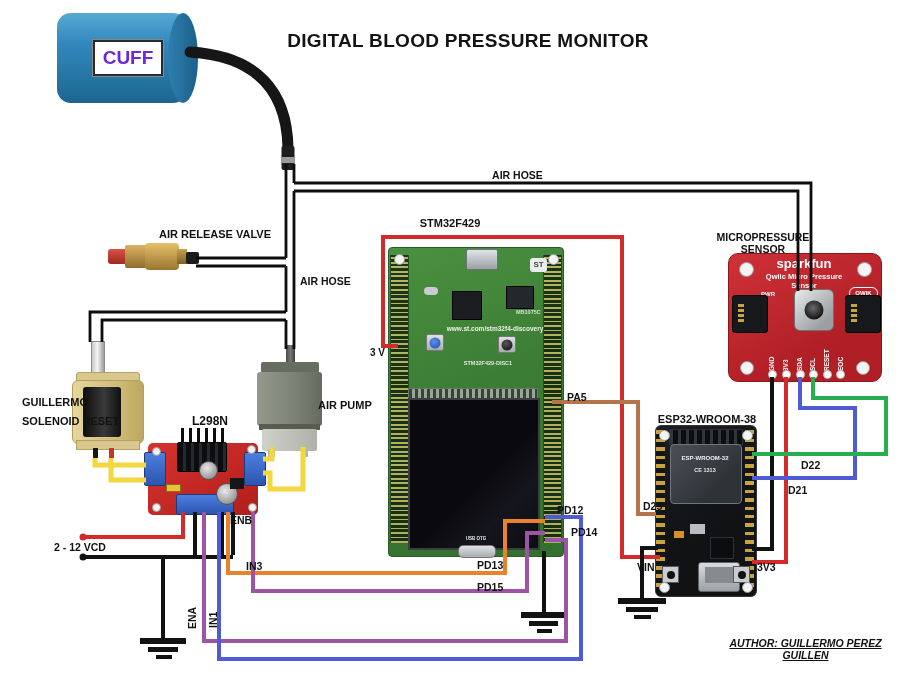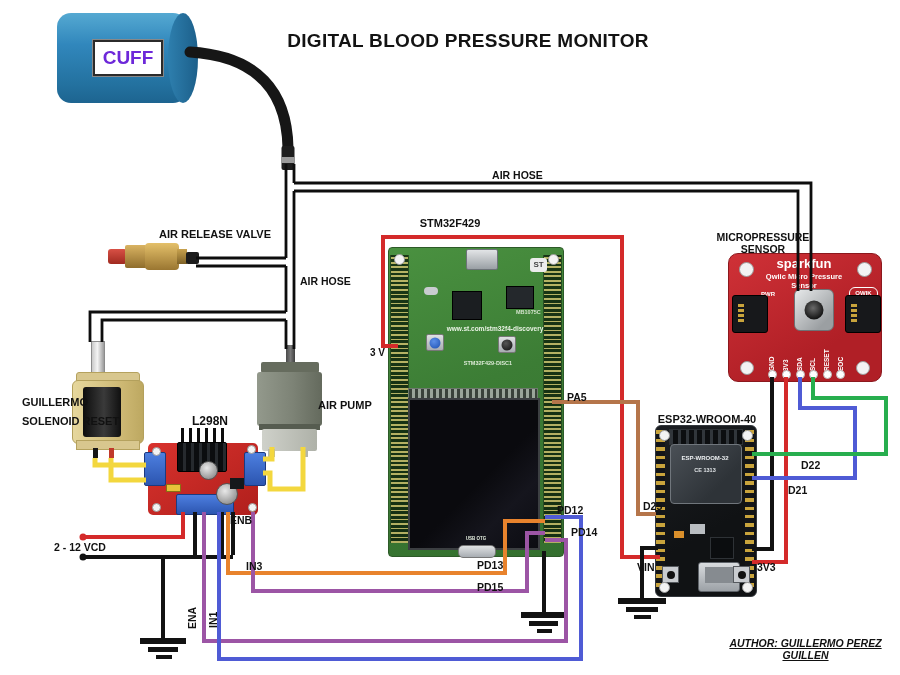--- a/index.html
+++ b/index.html
@@ -302,21 +302,21 @@
   <div id="author">AUTHOR: GUILLERMO PEREZ GUILLEN</div>
 
   <div class="lbl ctr" style="left:140px;top:228px;width:150px;">AIR RELEASE VALVE</div>
   <div class="lbl ctr" style="left:480px;top:169px;width:75px;font-size:10.5px;">AIR HOSE</div>
   <div class="lbl" style="left:300px;top:275px;font-size:10.5px;">AIR HOSE</div>
   <div class="lbl" style="left:22px;top:396px;">GUILLERMO</div>
   <div class="lbl" style="left:22px;top:415px;">SOLENOID RESET</div>
   <div class="lbl" style="left:318px;top:399px;">AIR PUMP</div>
   <div class="lbl ctr" style="left:188px;top:414px;width:44px;font-size:12px;">L298N</div>
   <div class="lbl ctr" style="left:415px;top:217px;width:70px;">STM32F429</div>
-  <div class="lbl ctr" style="left:657px;top:413px;width:100px;">ESP32-WROOM-40</div>
+  <div class="lbl ctr" style="left:657px;top:413px;width:100px;">ESP32-WROOM-38</div>
   <div class="lbl ctr" style="left:715px;top:231px;width:96px;font-size:10.5px;">MICROPRESSURE</div>
   <div class="lbl ctr" style="left:715px;top:243px;width:96px;font-size:10.5px;">SENSOR</div>
 
   <div class="lbl" style="left:370px;top:347px;font-size:10px;">3 V</div>
   <div class="lbl" style="left:567px;top:391px;font-size:10.5px;">PA5</div>
   <div class="lbl" style="left:643px;top:500px;font-size:10.5px;">D25</div>
   <div class="lbl" style="left:637px;top:561px;font-size:10.5px;">VIN</div>
   <div class="lbl" style="left:757px;top:561px;font-size:10.5px;">3V3</div>
   <div class="lbl" style="left:788px;top:484px;font-size:10.5px;">D21</div>
   <div class="lbl" style="left:801px;top:459px;font-size:10.5px;">D22</div>

